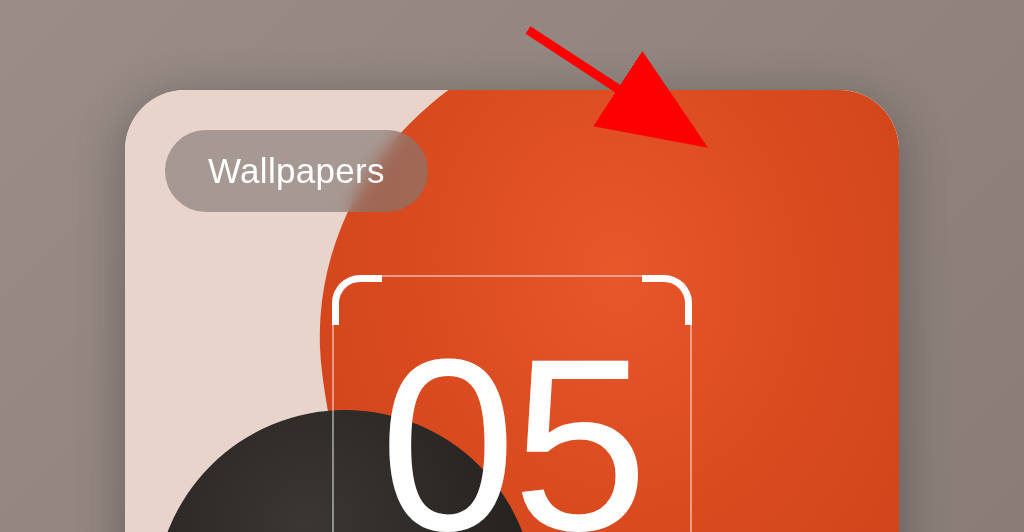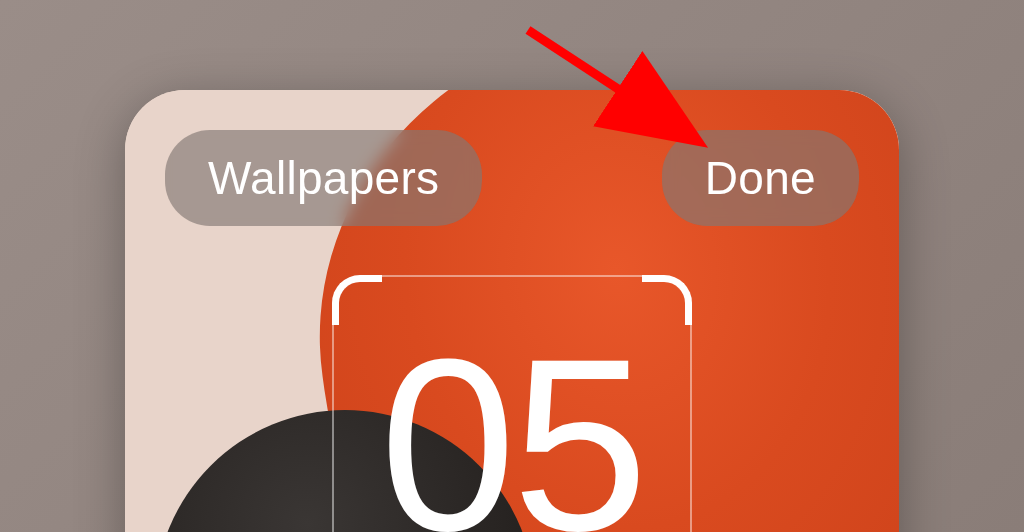--- a/index.html
+++ b/index.html
@@ -64,21 +64,21 @@
       display: flex;
       justify-content: space-between;
       align-items: center;
       z-index: 10;
     }
 
     .pill-button {
       background: rgba(130, 120, 115, 0.65);
       backdrop-filter: blur(8px);
       color: #ffffff;
-      font-size: 46px;
+      font-size: 35px;
       font-weight: 500;
       padding: 21px 43px;
       border: none;
       border-radius: 45px;
       cursor: pointer;
       letter-spacing: 0.3px;
     }
 
     .clock-area {
       position: absolute;
@@ -170,21 +170,20 @@
 <body>
 
 <div class="phone-frame">
   <div class="wallpaper">
     <div class="blob-red"></div>
     <div class="blob-dark"></div>
   </div>
 
   <div class="toolbar">
     <button class="pill-button">Wallpapers</button>
-    <button class="pill-button">Done</button>
   </div>
 
   <div class="clock-area">
     <div class="clock-frame">
       <div class="frame-corner corner-tl"></div>
       <div class="frame-corner corner-tr"></div>
       <div class="frame-side-top"></div>
       <div class="frame-side-left"></div>
       <div class="frame-side-right"></div>
       <div class="clock-digits">05</div>

